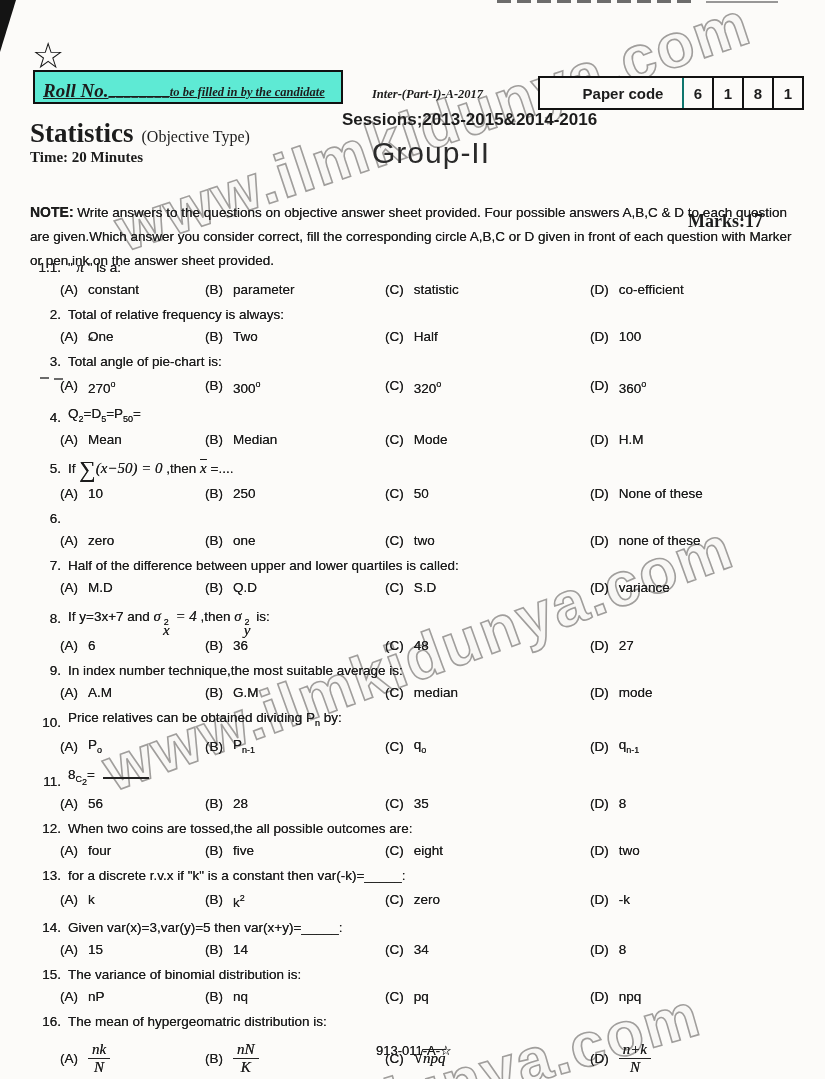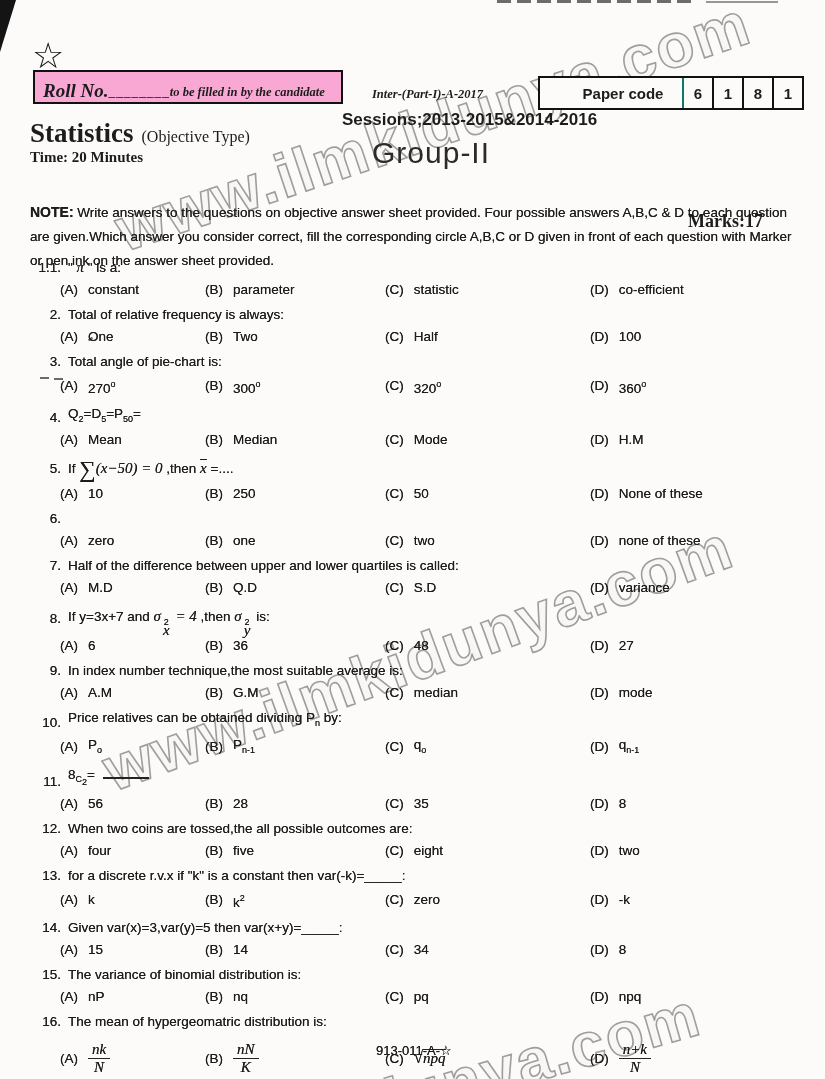--- a/index.html
+++ b/index.html
@@ -16,22 +16,22 @@
   
   .wm{position:absolute;font-weight:bold;font-size:62px;letter-spacing:2px;white-space:nowrap;
       color:rgba(0,0,0,0.015);-webkit-text-stroke:1.6px #a09e9c;transform-origin:0 50%;
       pointer-events:none;}
   .wm1{left:118px;top:196px;transform:rotate(-18.5deg);}
   .wm2{left:106px;top:736px;transform:rotate(-20deg);}
   .wm3{left:60px;top:1160px;transform:rotate(-16deg);}
   
   .star{font-size:36px;line-height:1;color:#111;}
   .exam-ref{font-family:"Liberation Serif",serif;font-style:italic;font-weight:bold;font-size:12.5px;margin-top:32px;}
-  .rollbox{left:33px;top:70px;width:292px;height:28px;border:2px solid #111;background:#f9a8d4;
-           display:flex;align-items:flex-end;padding:0 6px 2px 8px;}
+  .rollbox{left:33px;top:70px;width:292px;height:28px;border:2px solid #111;background:#5eead4;
+           display:flex;align-items:flex-end;padding:0 6px 2px 8px;text-decoration:underline;}
   .roll-label{font-family:"Liberation Serif",serif;font-style:italic;font-weight:bold;font-size:19px;line-height:1;}
   .roll-blank{font-size:12px;letter-spacing:1px;line-height:1.4;}
   .roll-note{font-family:"Liberation Serif",serif;font-style:italic;font-weight:bold;font-size:12.5px;line-height:1.2;}
   .pcode{left:538px;top:76px;display:flex;border:2px solid #111;height:30px;background:#fcfbf9;}
   .pcode .lbl{width:118px;display:flex;align-items:center;justify-content:center;
               font-weight:bold;font-size:15px;border-right:2px solid #0f766e;padding-left:24px;}
   .pcode .digit{width:28px;display:flex;align-items:center;justify-content:center;
                 font-weight:bold;font-size:15px;border-right:2px solid #111;}
   .pcode .digit:last-child{border-right:none;}
   .sessions{left:310px;top:110px;font-weight:bold;font-size:17px;margin-left:32px;}

